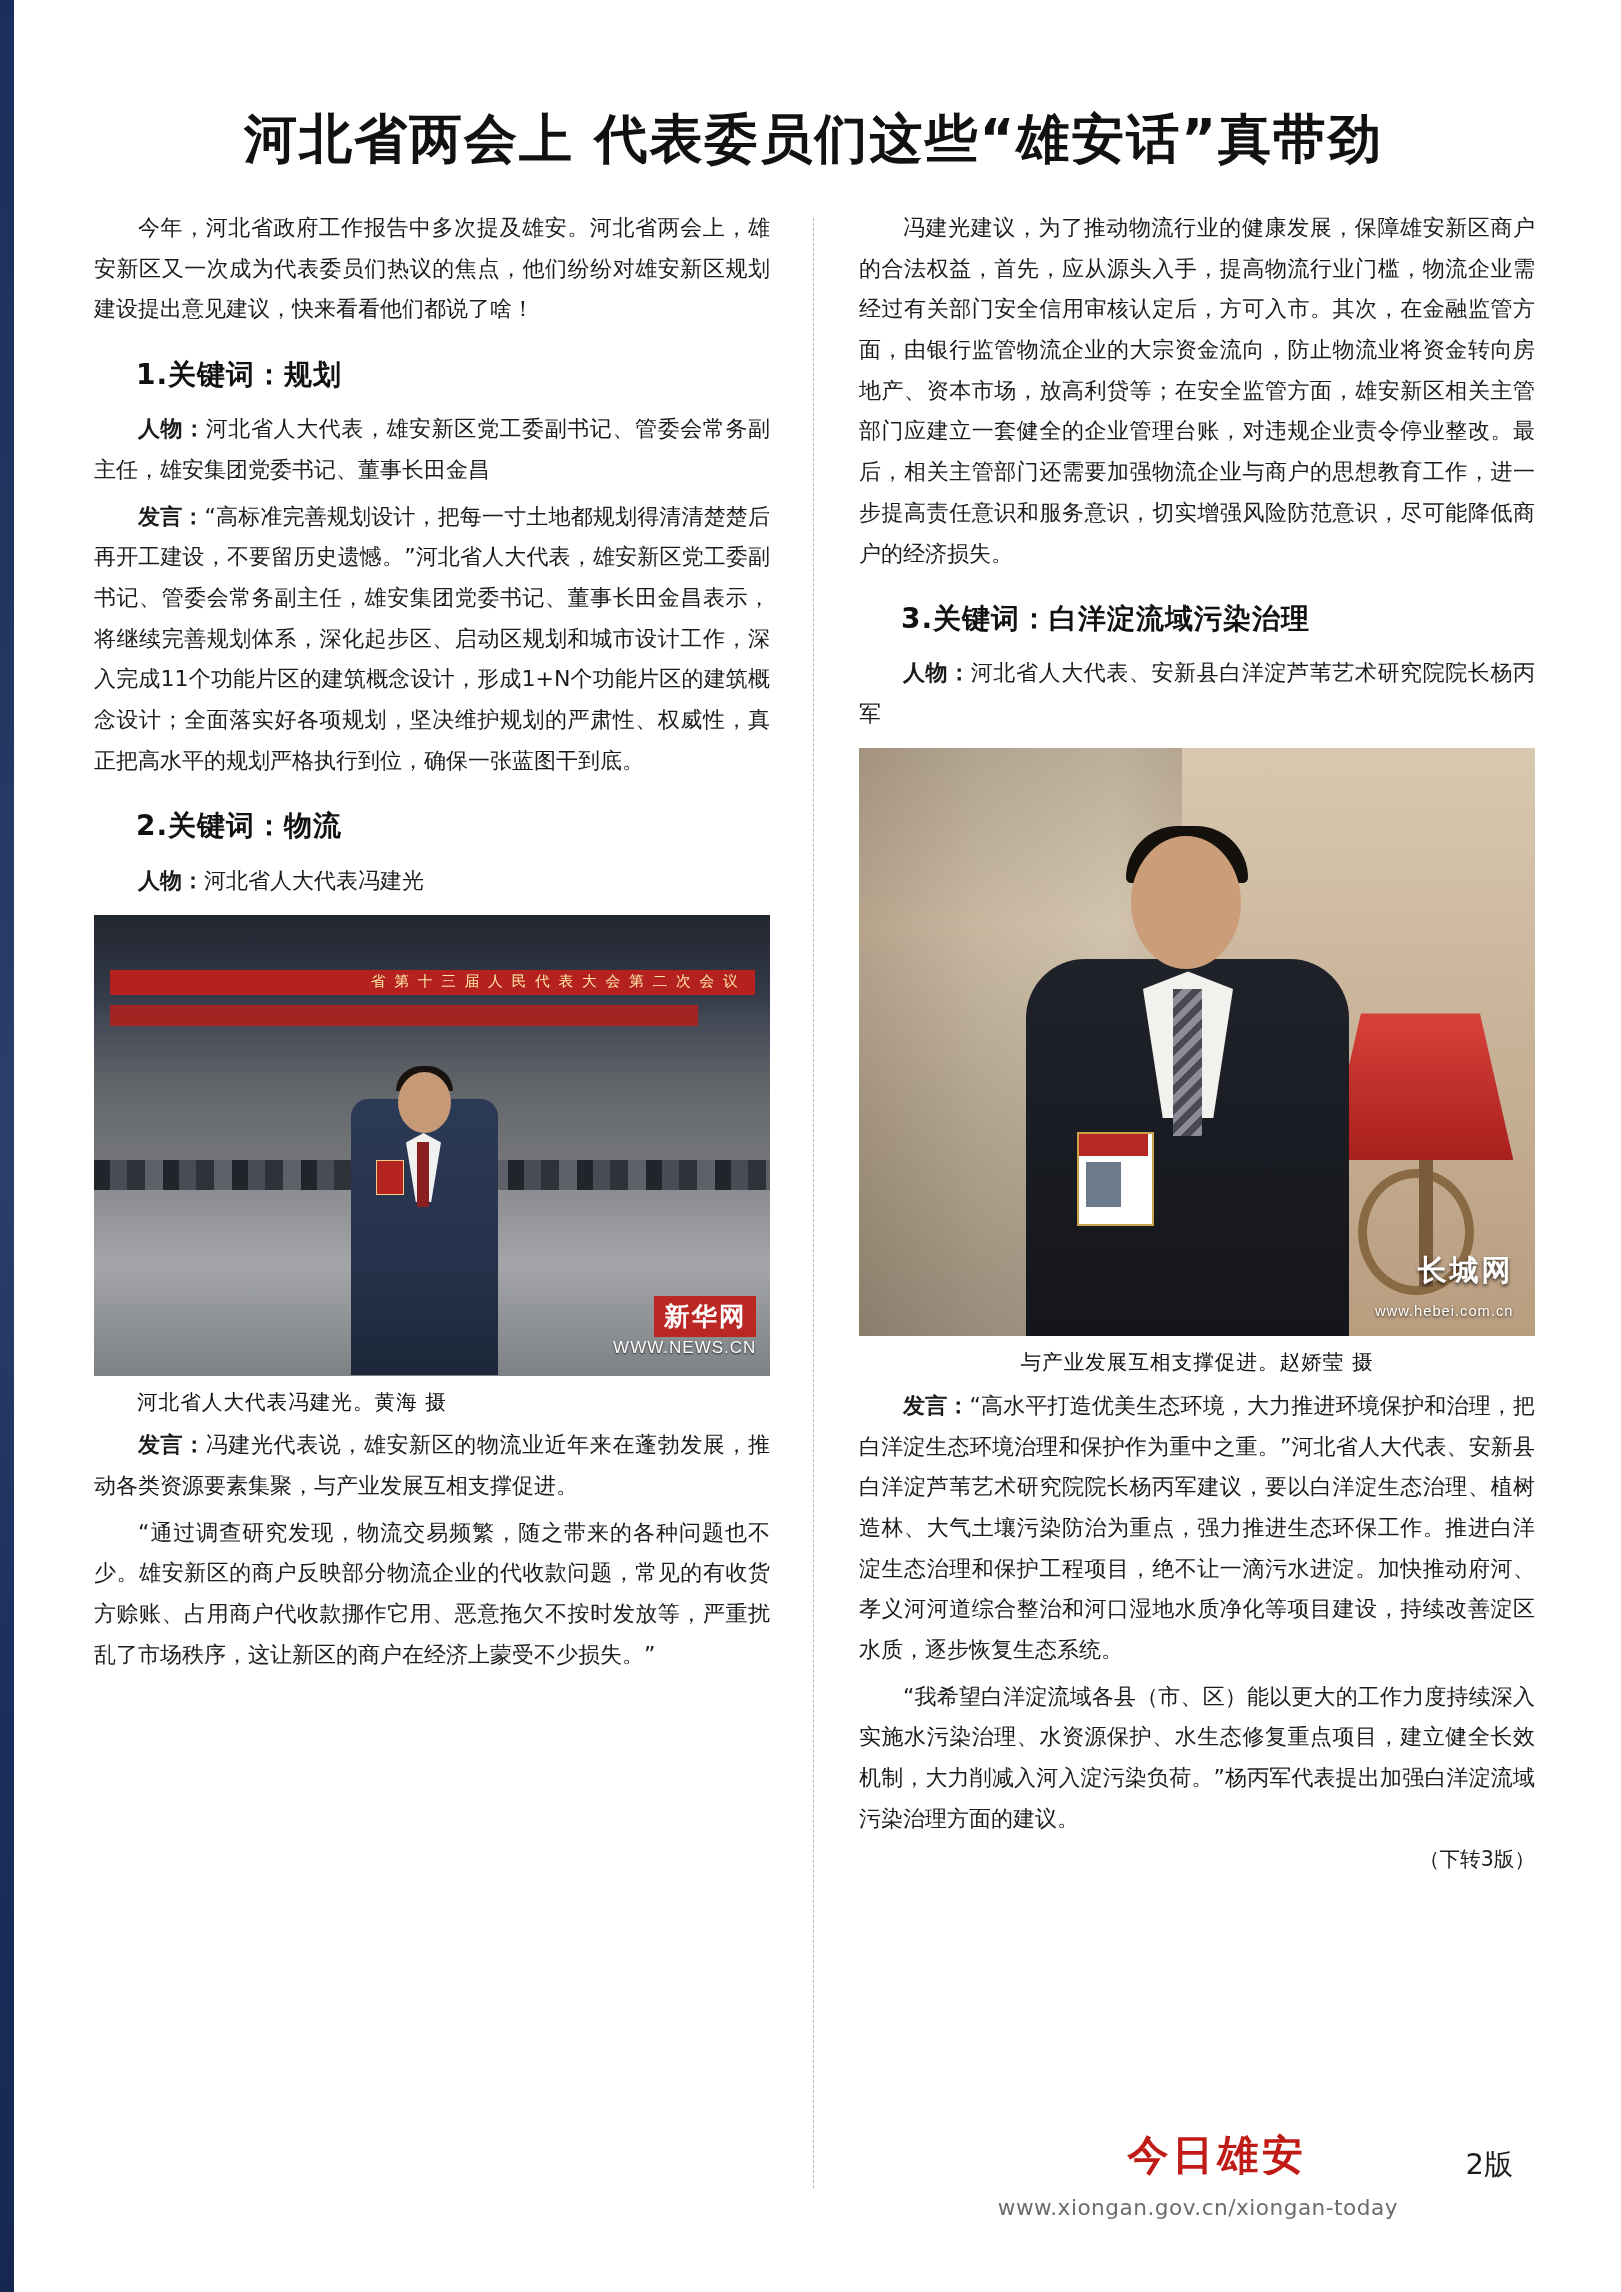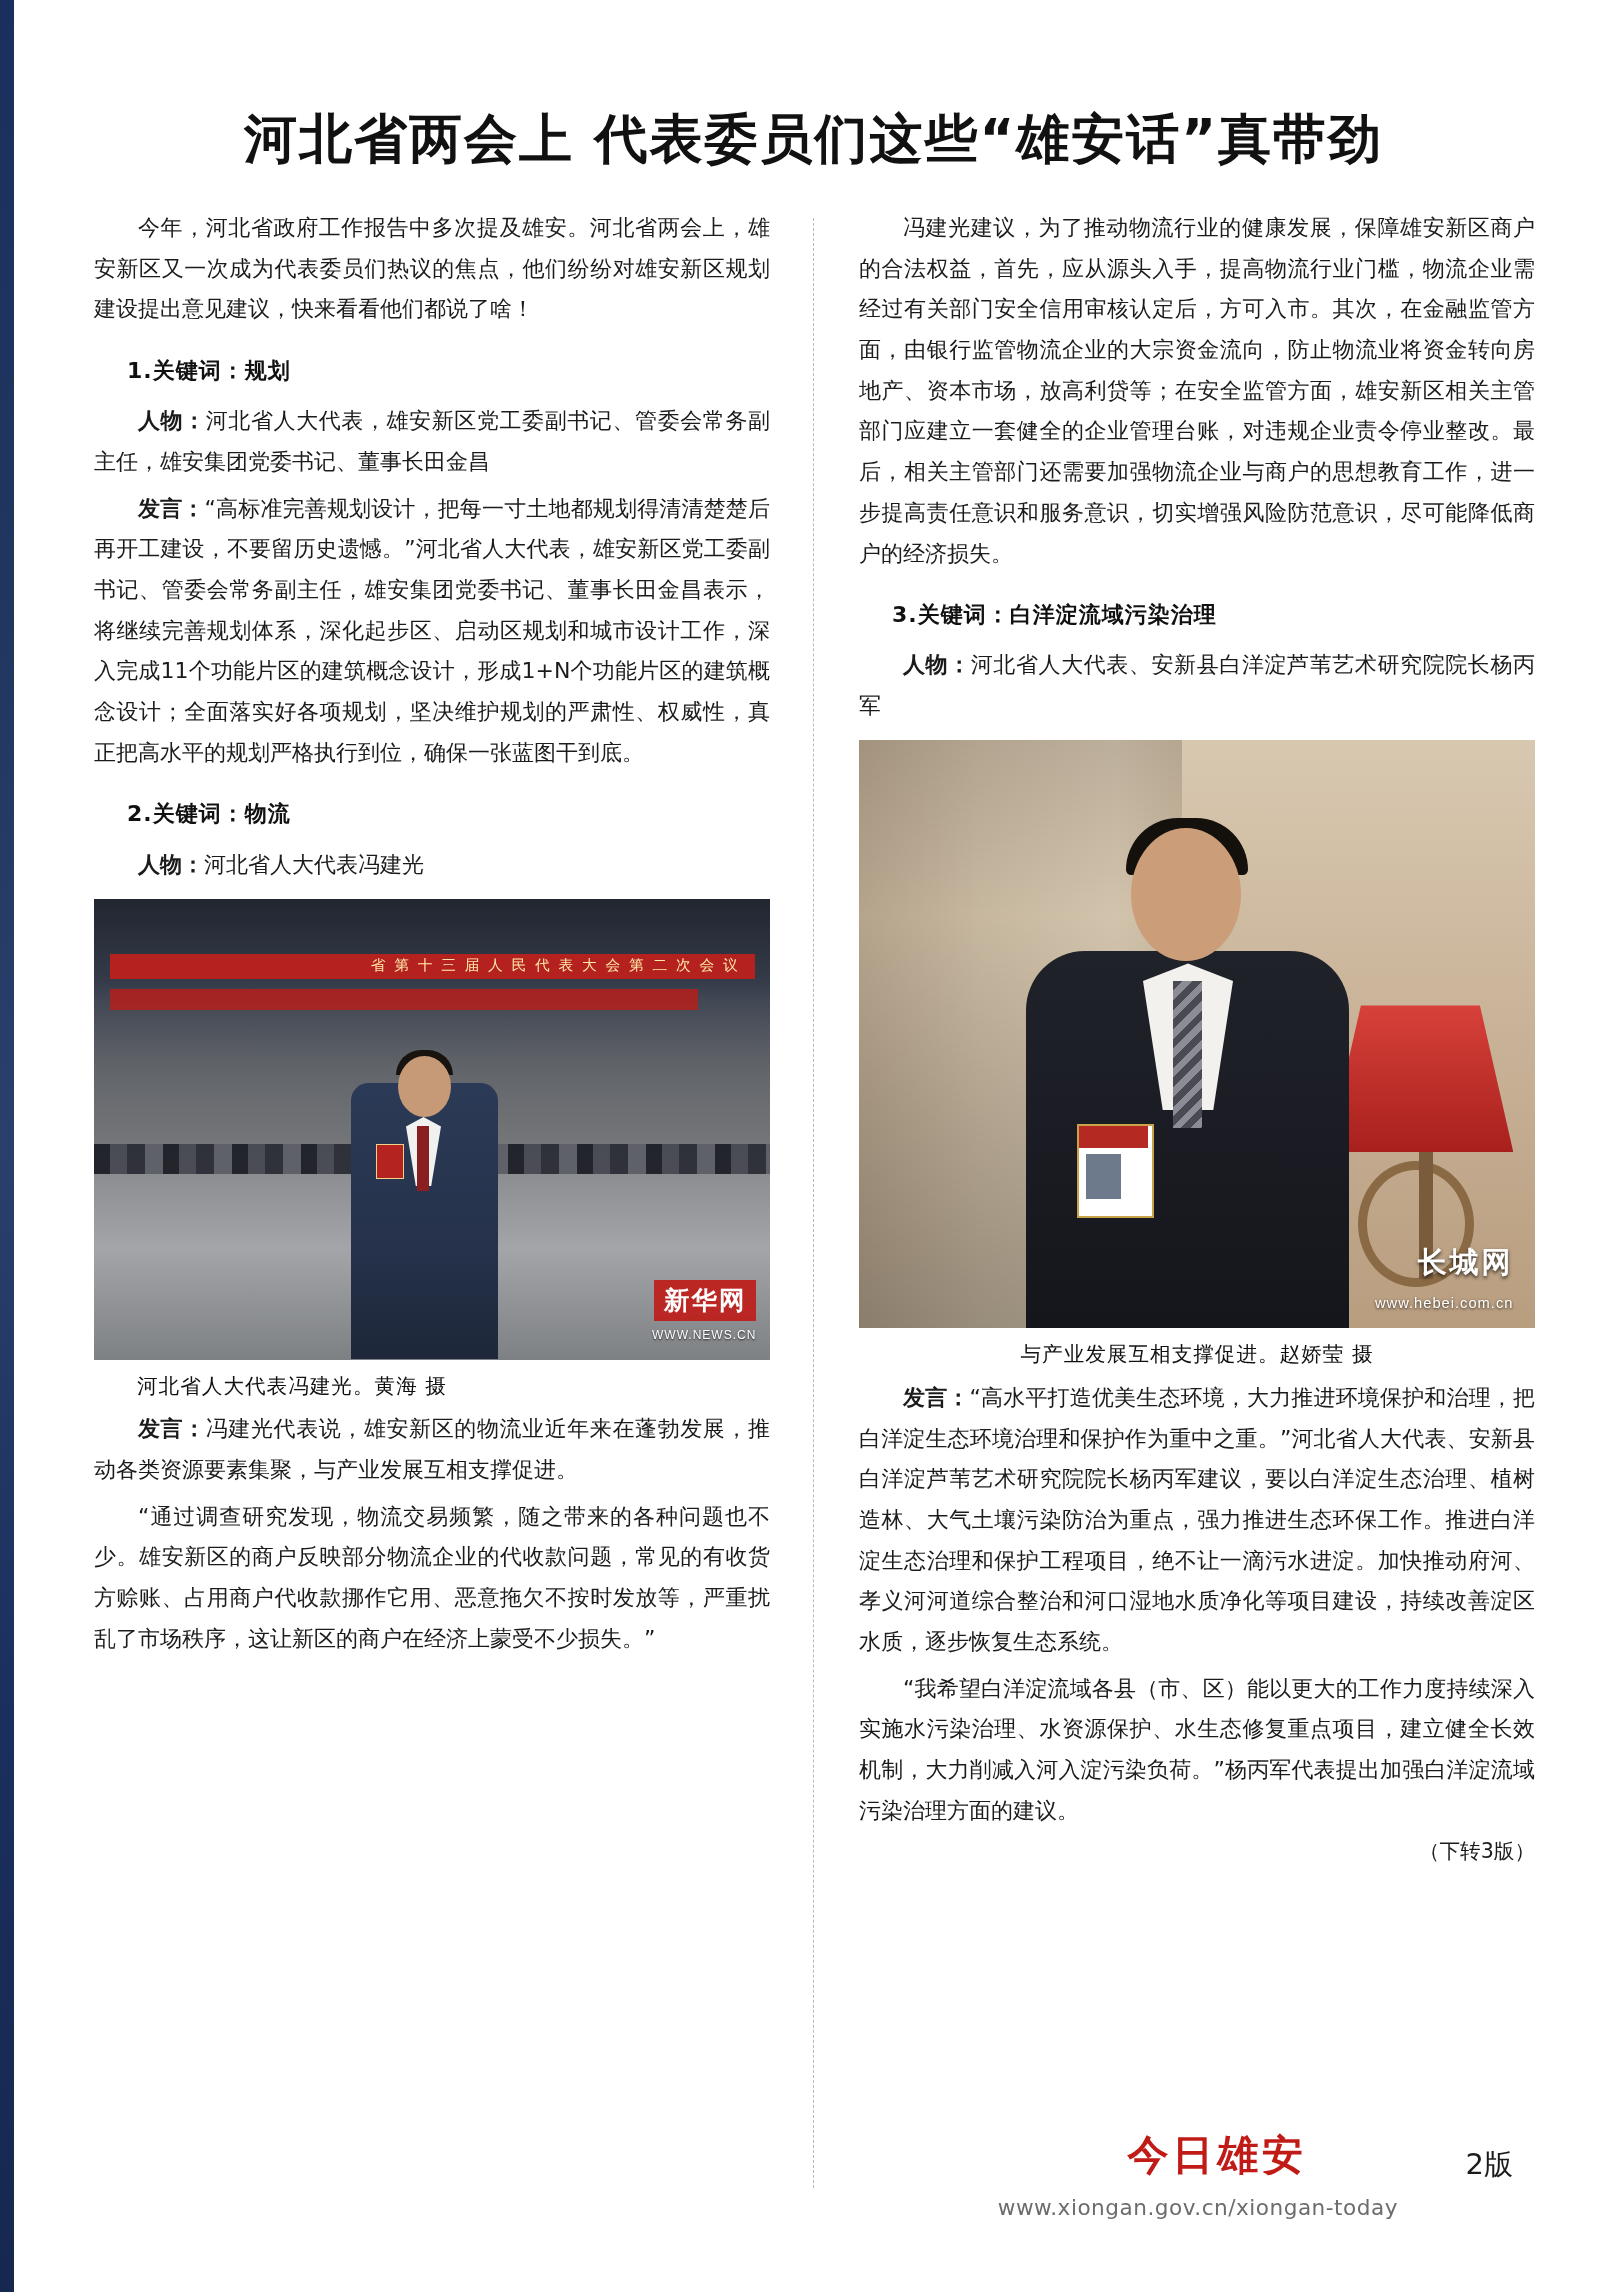--- a/index.html
+++ b/index.html
@@ -71,21 +71,21 @@
     font-size: 22px;
     line-height: 1.85;
     text-align: justify;
     text-justify: inter-character;
     color: #1b1b1b;
     text-indent: 2em;
   }
   h2.kw {
     margin: 25.5px 0 15.7px 0;
     font-family: "DejaVu Sans", "Liberation Sans", sans-serif;
-    font-size: 22px;
+    font-size: 28px;
     font-weight: 700;
     color: #111111;
     text-indent: 1.5em;
     letter-spacing: 1px;
   }
   .lead {
     font-weight: 700;
   }
   .figure {
     margin: 13.7px 0 3.9px 0;
@@ -219,21 +219,21 @@
     font-weight: 700;
     background: rgba(190,30,26,.92);
     padding: 2.9px 9.8px;
     letter-spacing: 2px;
   }
   .p1-logo-sub {
     position: absolute;
     right: 13.7px;
     bottom: 17.6px;
     color: #ffffff;
-    font-size: 12px;
+    font-size: 17px;
     letter-spacing: 1px;
     text-shadow: 0 1px 2px rgba(0,0,0,.8);
   }
   
   .p2-curtain {
     position: absolute;
     left: 0;
     top: 0;
     width: 323px;
     height: 588px;

